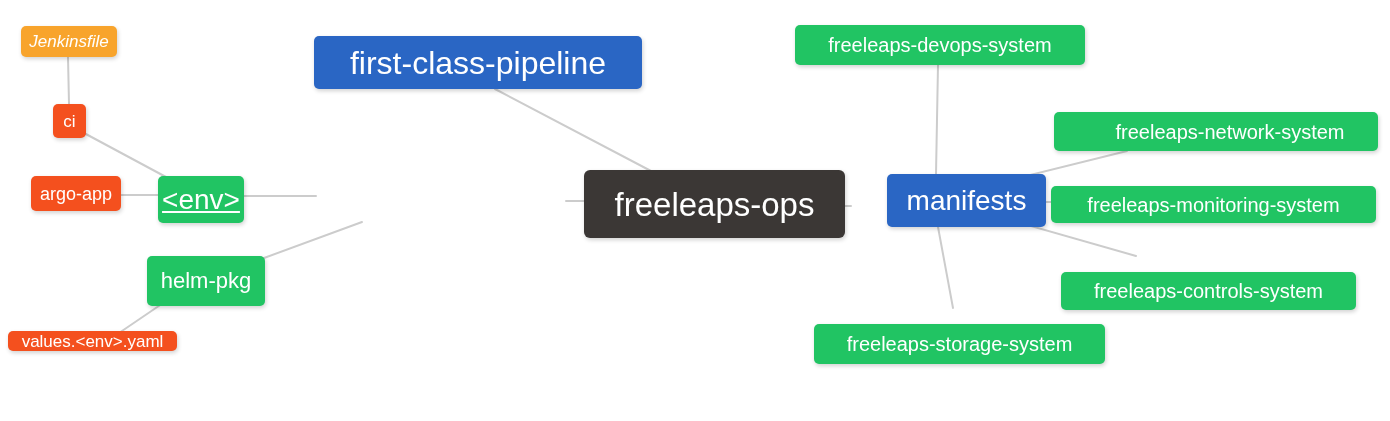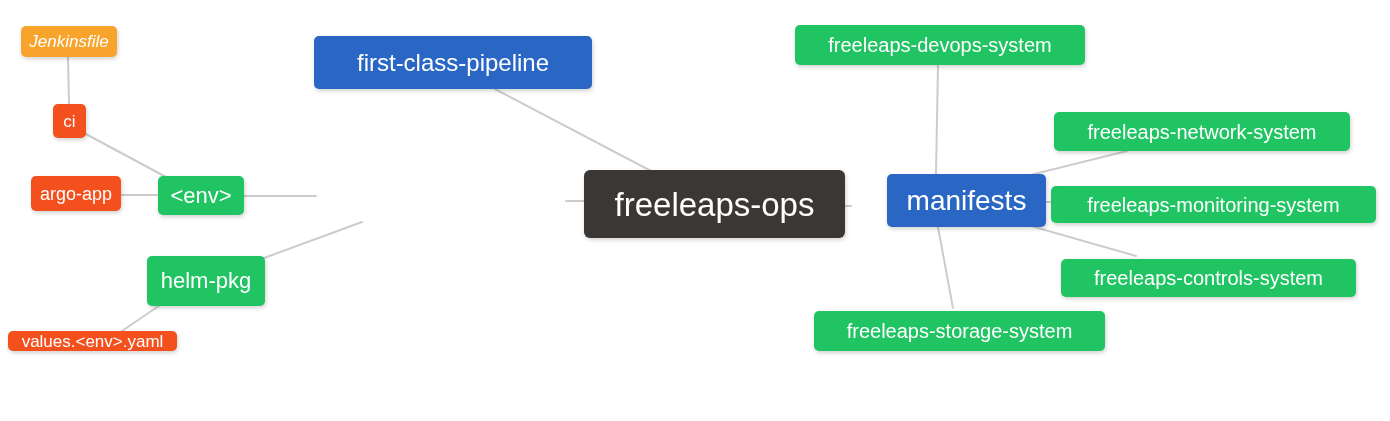--- a/index.html
+++ b/index.html
@@ -33,32 +33,32 @@
     border-radius: 5px;
     box-shadow: 1px 2px 4px rgba(0,0,0,0.18);
     white-space: nowrap;
     cursor: default;
     line-height: 1;
   }
   
   .n-jenkinsfile { left:21px;  top:26px;  width:96px;  height:31px; font-size:17px;font-style:italic; }
   .n-ci          { left:53px;  top:104px; width:33px;  height:34px; font-size:17px; }
   .n-argo        { left:31px;  top:176px; width:90px;  height:35px; font-size:18px; }
-  .n-env         { left:158px; top:176px; width:86px;  height:39px; font-size:22px; }
+  .n-env         { left:158px; top:176px; width:86px;  height:47px; font-size:28px;text-decoration:underline; }
   .n-helm        { left:147px; top:256px; width:118px; height:50px; font-size:22px; }
   .n-values      { left:8px;   top:331px; width:169px; height:20px; font-size:17px; }
-  .n-pipeline    { left:314px; top:36px;  width:278px; height:53px; font-size:24px; }
+  .n-pipeline    { left:314px; top:36px;  width:328px; height:53px; font-size:32px; }
   .n-service     { left:316px; top:171px; width:250px; height:51px; font-size:28px; }
   .n-ops         { left:584px; top:170px; width:261px; height:68px; font-size:33px; border-radius:6px; }
   .n-manifests   { left:887px; top:174px; width:159px; height:53px; font-size:28px; }
   .n-devops      { left:795px; top:25px;  width:290px; height:40px; font-size:20px; }
-  .n-network     { left:1054px;top:112px; width:296px; height:39px; font-size:20px; }
+  .n-network     { left:1054px;top:112px; width:296px; height:39px; font-size:20px;padding-left:28px; }
   .n-monitoring  { left:1051px;top:186px; width:325px; height:37px; font-size:20px; }
-  .n-controls    { left:1061px;top:259px; width:295px; height:38px; font-size:20px; }
-  .n-storage     { left:814px; top:311px; width:291px; height:40px; font-size:20px; }
+  .n-controls    { left:1061px;top:272px; width:295px; height:38px; font-size:20px; }
+  .n-storage     { left:814px; top:324px; width:291px; height:40px; font-size:20px; }
 </style>
 </head>
 <body>
 
 <div class="canvas">
 
   <svg class="edges" viewBox="0 0 1390 421" xmlns="http://www.w3.org/2000/svg">
     <line x1="68" y1="57" x2="69" y2="104"></line>
     <line x1="84" y1="133" x2="166" y2="177"></line>
     <line x1="121" y1="195" x2="158" y2="195"></line>

